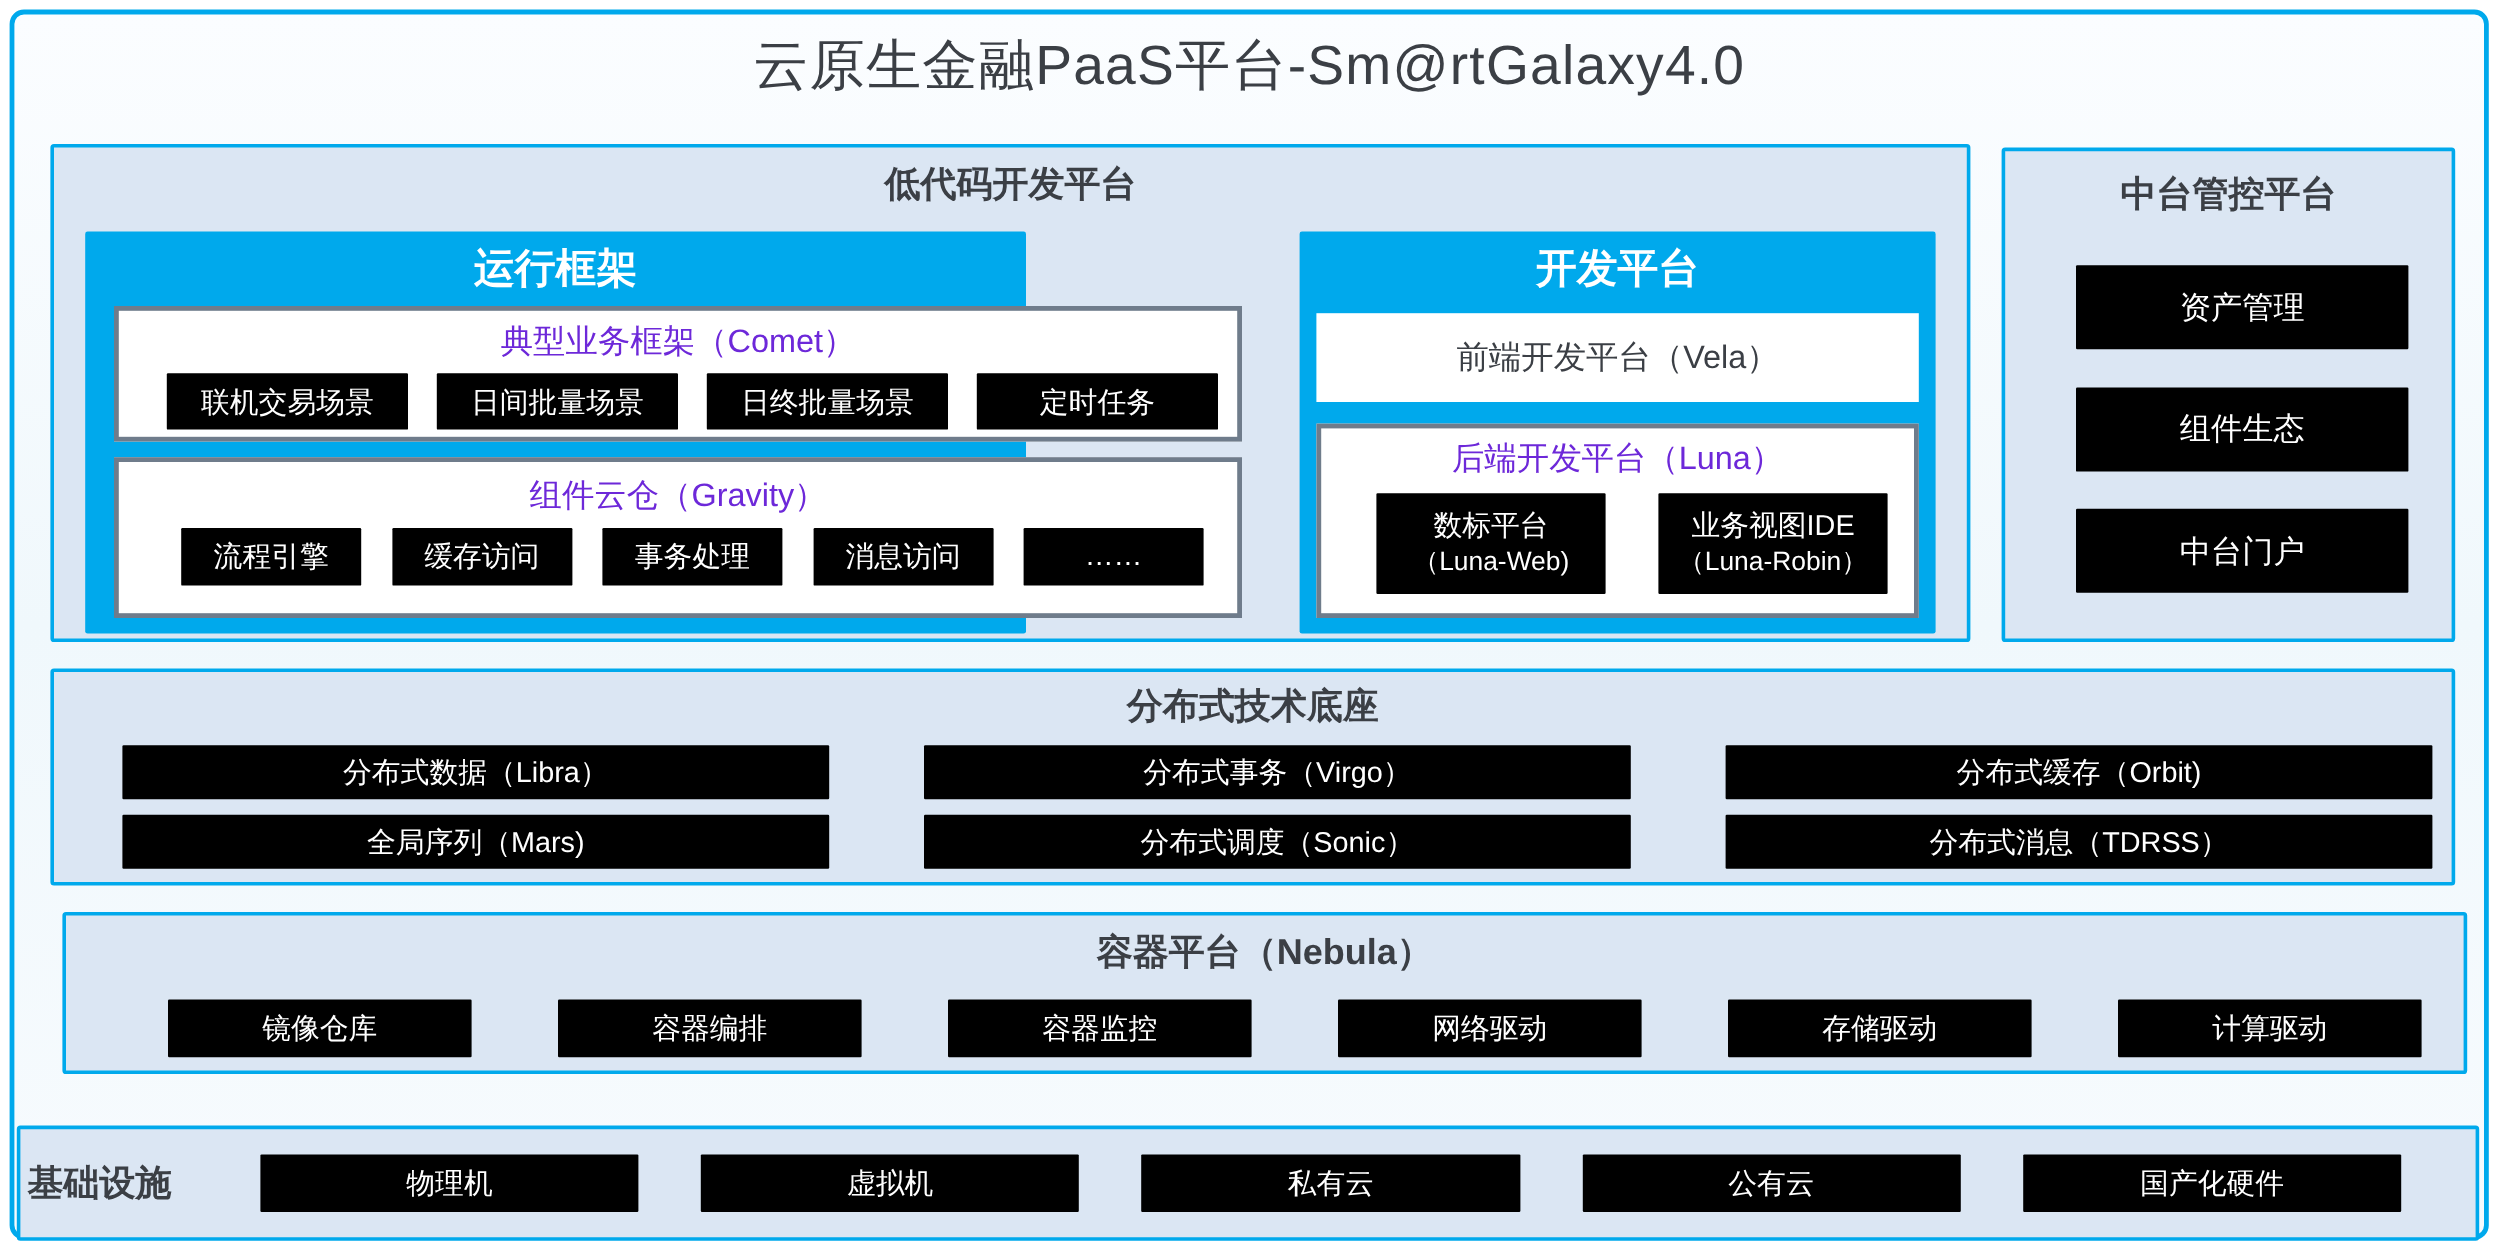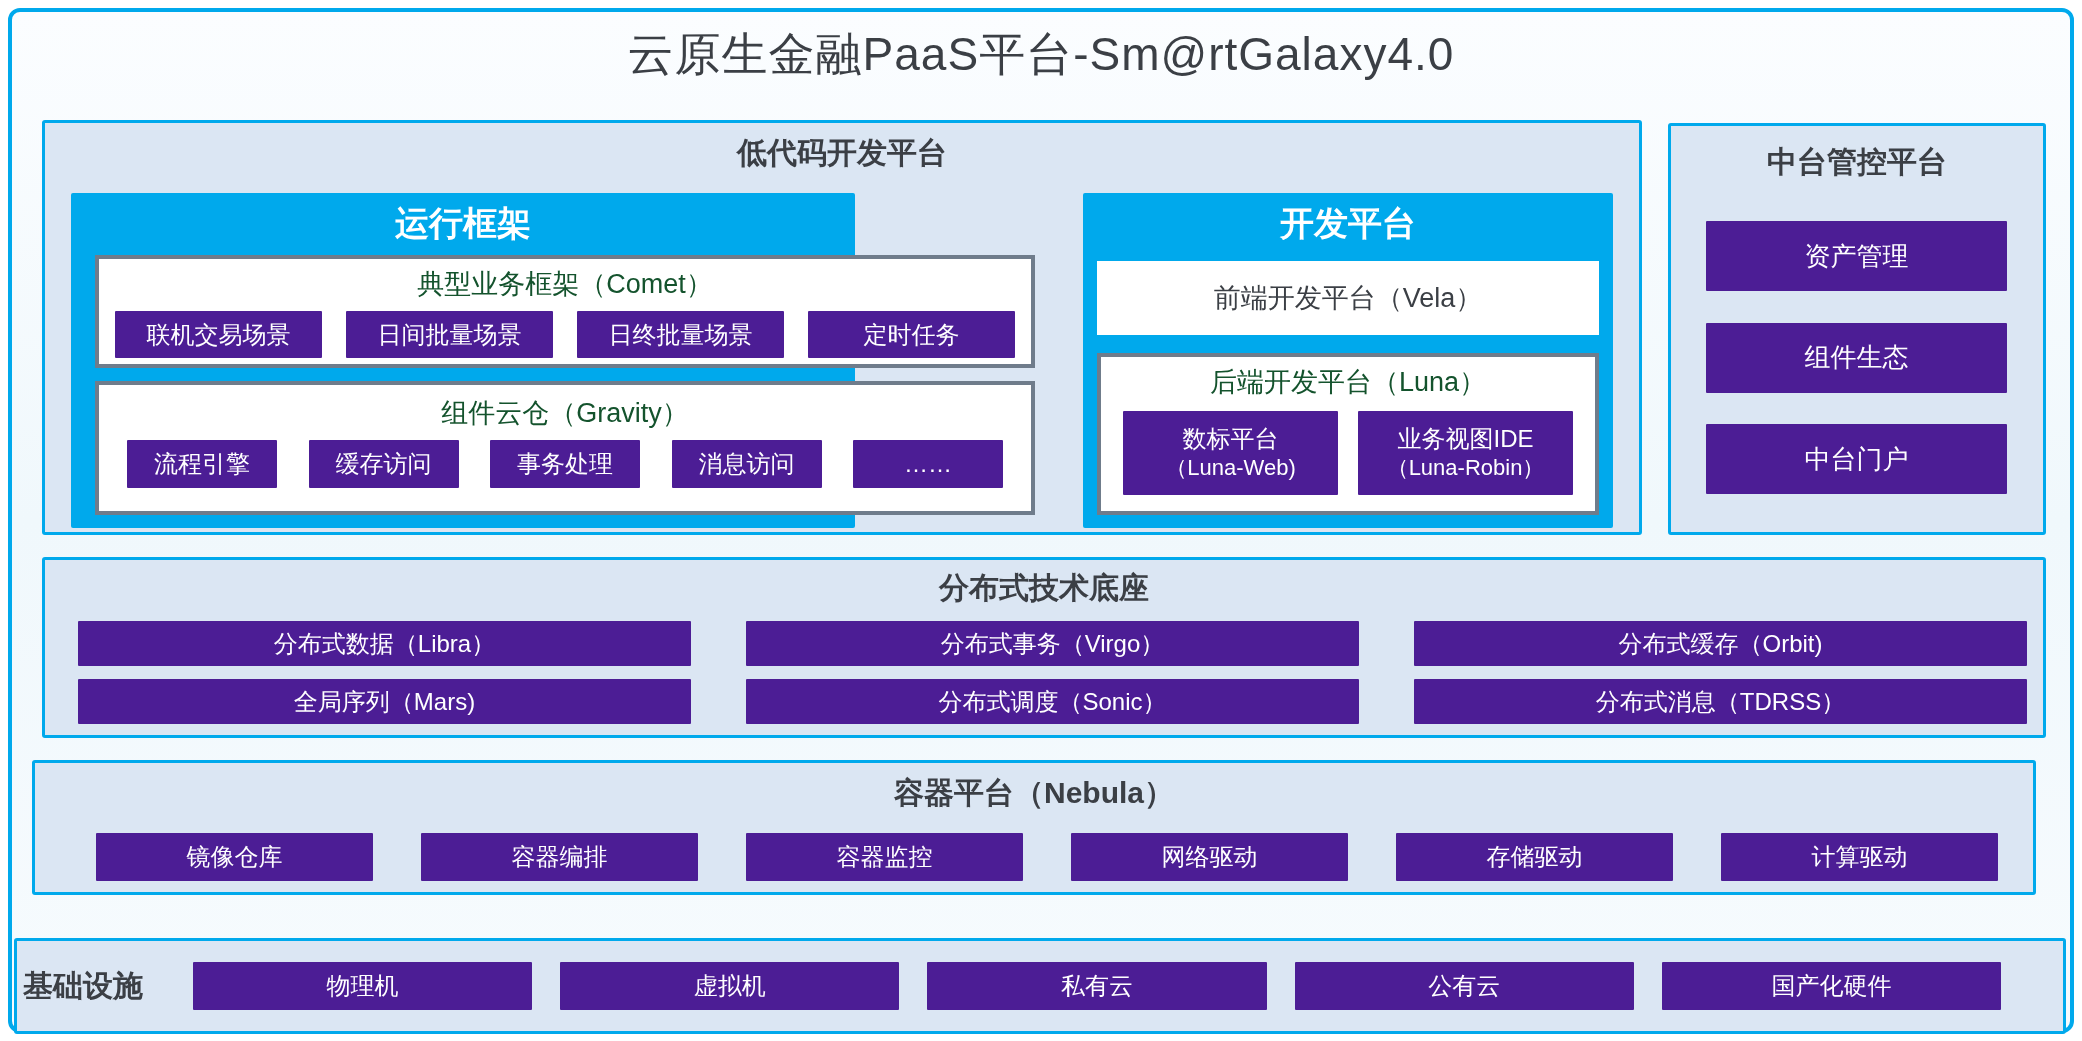--- a/index.html
+++ b/index.html
@@ -34,26 +34,26 @@
   .whitebox{
     position:absolute;box-sizing:border-box;background:#ffffff;border:4px solid #6f7c8b;
   }
   .whitebox-plain{
     position:absolute;box-sizing:border-box;background:#ffffff;
     display:flex;align-items:center;justify-content:center;
     font-size:27px;color:#3b3f45;
   }
   .wb-title{
     position:absolute;left:0;right:0;top:7px;text-align:center;
-    font-size:27px;color:#14532d;
+    font-size:27px;color:#6d28d9;
   }
   .chip{
-    background:#4c1d95;color:#ffffff;font-size:24px;
+    background:#000000;color:#ffffff;font-size:24px;
     display:flex;align-items:center;justify-content:center;
-    text-align:center;border-radius:1px;
+    text-align:center;border-radius:1px;margin-left:24px;
   }
   .chip-2line{flex-direction:column;line-height:1.25;}
   .chip-2line .l1{font-size:24px;}
   .chip-2line .l2{font-size:22px;}
   
   .comet-row{position:absolute;left:16px;right:16px;top:52px;height:47px;
     display:flex;justify-content:space-between;}
   .comet-row .chip{width:207px;}
   .gravity-row{position:absolute;left:28px;right:28px;top:55px;height:48px;
     display:flex;justify-content:space-between;}
@@ -162,21 +162,21 @@
           <div class="chip">分布式事务（Virgo）</div>
           <div class="chip">分布式调度（Sonic）</div>
         </div>
         <div class="dist-col">
           <div class="chip">分布式缓存（Orbit)</div>
           <div class="chip">分布式消息（TDRSS）</div>
         </div>
       </div>
     </section>
 
-    <section class="sec" style="left:20px;top:748px;width:2004px;height:135px">
+    <section class="sec" style="left:40px;top:748px;width:2004px;height:135px">
       <div class="sec-title" style="top:10px">容器平台（Nebula）</div>
       <div class="nebula-row">
         <div class="chip">镜像仓库</div>
         <div class="chip">容器编排</div>
         <div class="chip">容器监控</div>
         <div class="chip">网络驱动</div>
         <div class="chip">存储驱动</div>
         <div class="chip">计算驱动</div>
       </div>
     </section>

